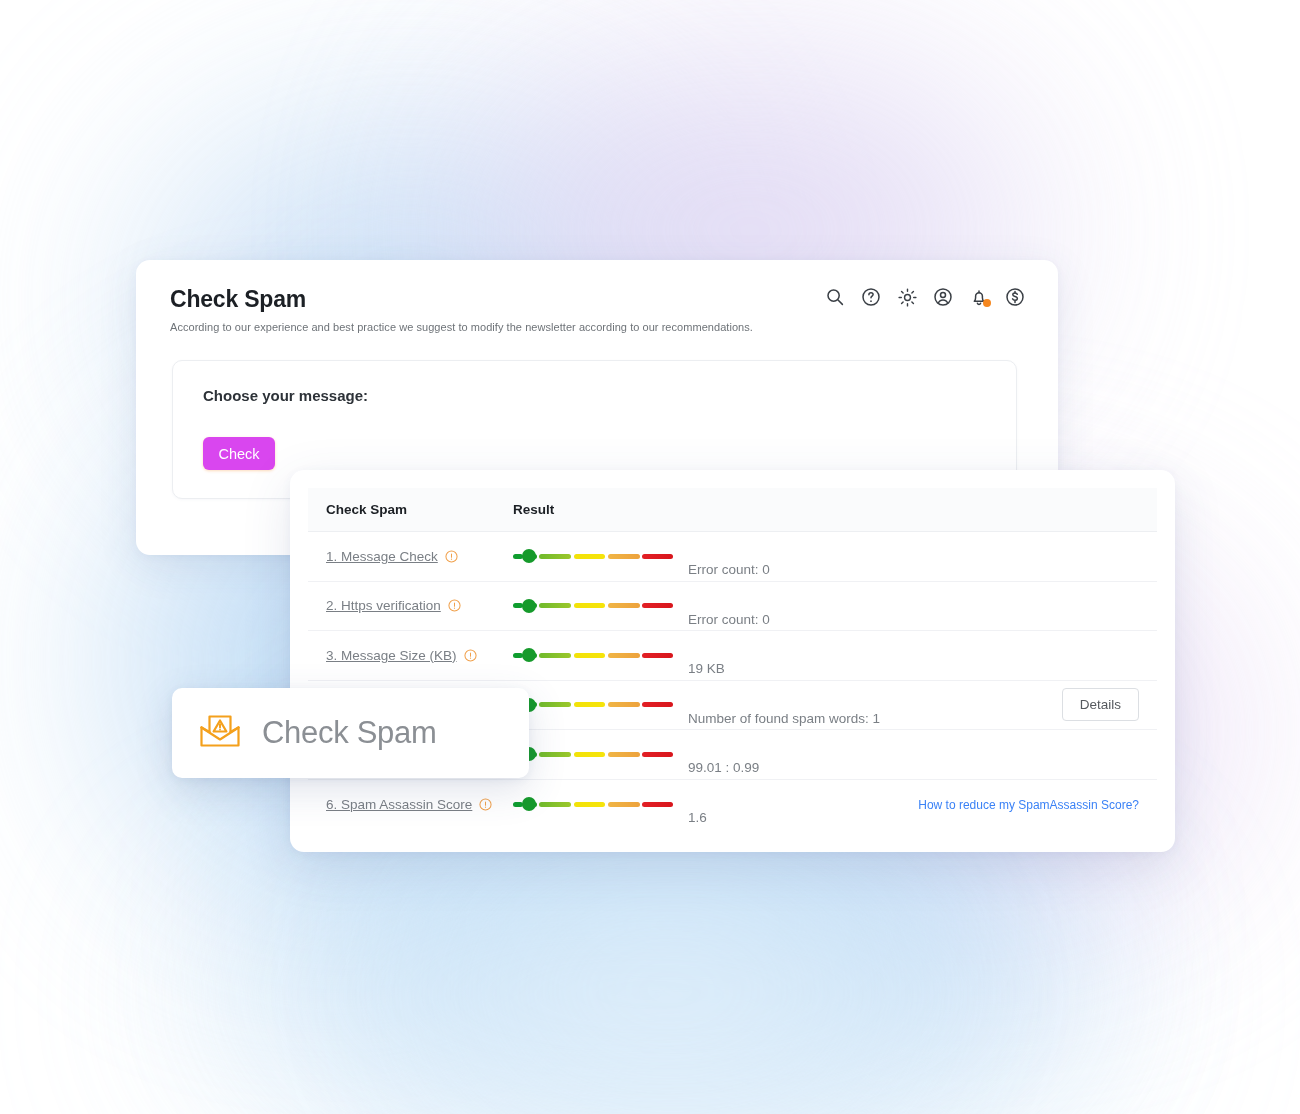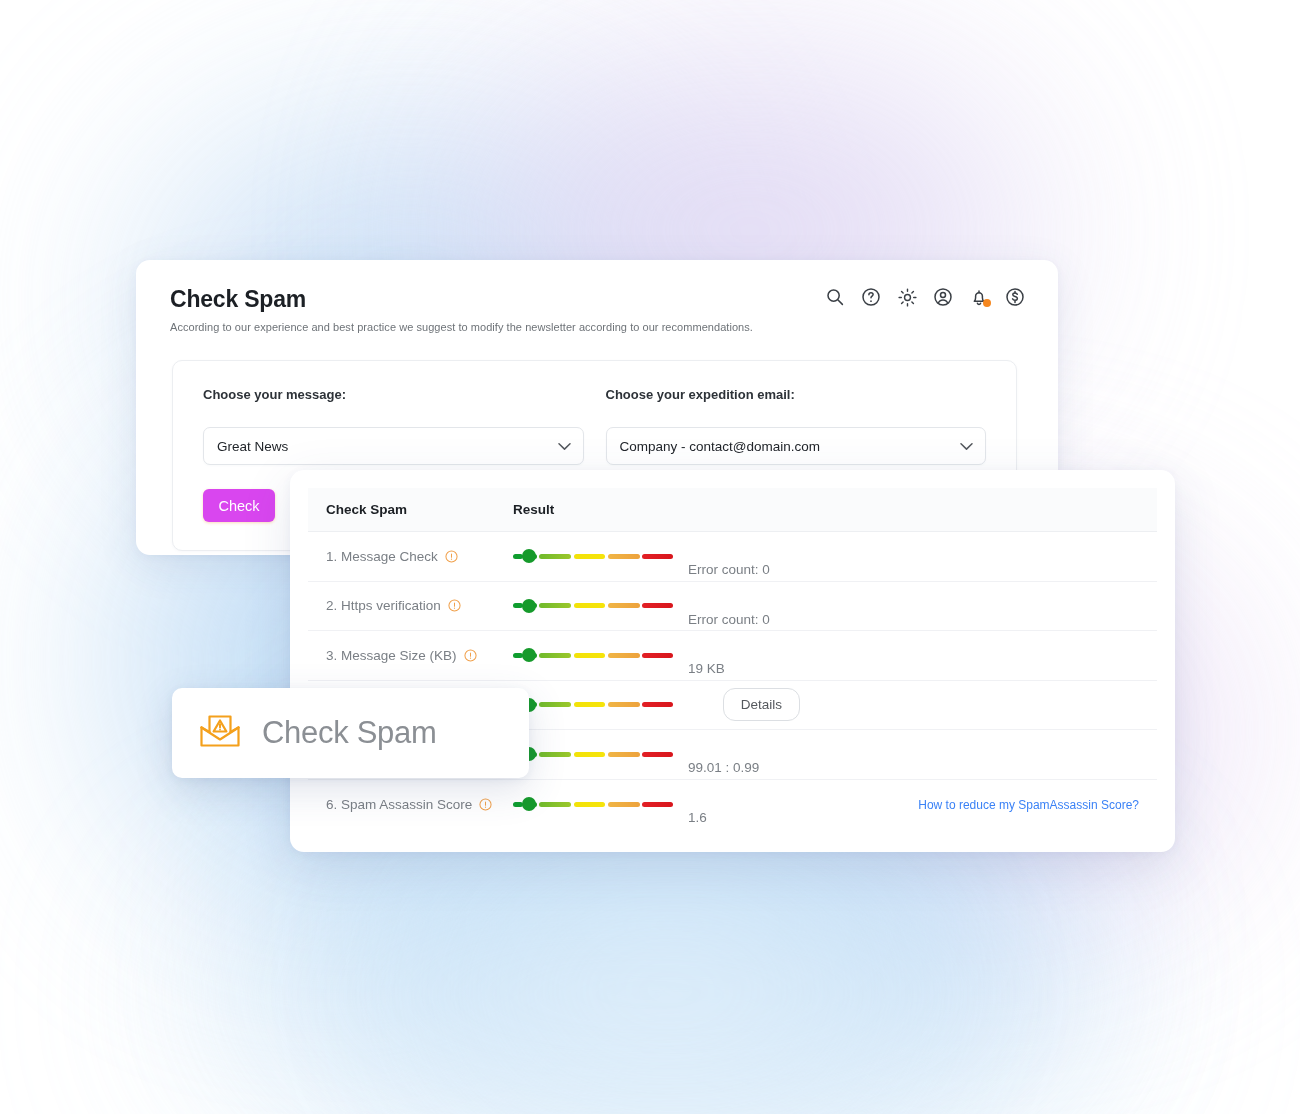--- a/index.html
+++ b/index.html
@@ -133,24 +133,24 @@
     border: 1px solid #eceef1;
     border-radius: 10px;
     box-shadow: 0 1px 3px rgba(60,80,130,.04);
   }
   .form-row {
     display: flex;
     gap: 22px;
   }
   .form-field { width: 390px; }
   .form-label {
-    font-size: 13px;
+    font-size: 15px;
     font-weight: 700;
     color: #2d3238;
-    margin-bottom: 25px;
+    margin-bottom: 9px;
     display: block;
   }
   .select-box {
     height: 38px;
     border: 1px solid #e3e6ea;
     border-radius: 7px;
     background: #fff;
     display: flex;
     align-items: center;
     padding: 0 13px;
@@ -220,20 +220,21 @@
   }
   .res-row:last-child { border-bottom: none; }
 
   .row-label {
     font-size: 13.5px;
     color: #7a7f85;
     display: flex;
     align-items: center;
     gap: 7px;
     white-space: nowrap;
+    text-decoration: underline;
   }
   .info-icon {
     width: 13px; height: 13px;
     flex: 0 0 auto;
   }
   .row-value {
     font-size: 13.5px;
     color: #7a7f85;
   }
 
@@ -260,21 +261,21 @@
     position: absolute;
     left: 9px; top: 0px;
     width: 14px; height: 14px;
     border-radius: 50%;
     background: #169a2b;
   }
 
   .details-btn {
     border: 1px solid #dcdfe3;
     background: #ffffff;
-    border-radius: 12px;
+    border-radius: 4px;
     padding: 8px 17px;
     font-size: 13.5px;
     color: #55595e;
     font-family: "Liberation Sans", sans-serif;
     cursor: pointer;
   }
   .score-link {
     font-size: 12px;
     color: #3b82f6;
     text-decoration: none;
@@ -365,41 +366,22 @@
         </svg>
       </span>
     </div>
   </div>
 
   <div class="form-card">
     <div class="form-row">
 
       <div class="form-field">
         <span class="form-label">Choose your message:</span>
-        <div class="select-box">
-          <span>Great News</span>
-          <span class="select-caret">
-            <svg width="13" height="8" viewBox="0 0 13 8" fill="none" stroke="#55595e" stroke-width="1.5" stroke-linecap="round" stroke-linejoin="round">
-                <path d="M1 1.2 6.5 6.6 12 1.2"></path>
-              </svg>
-          </span>
-        </div>
-      </div>
-
-      <div class="form-field">
-        <span class="form-label">Choose your expedition email:</span>
-        <div class="select-box">
-          <span>Company - contact@domain.com</span>
-          <span class="select-caret">
-            <svg width="13" height="8" viewBox="0 0 13 8" fill="none" stroke="#55595e" stroke-width="1.5" stroke-linecap="round" stroke-linejoin="round">
-                <path d="M1 1.2 6.5 6.6 12 1.2"></path>
-              </svg>
-          </span>
-        </div>
-      </div>
+      </div>
+
 
     </div>
 
     <button class="check-btn">Check</button>
   </div>
 </div>
 
 <div class="panel-results">
   <div class="results-inner">
 
@@ -518,20 +500,21 @@
           <div class="seg s3"></div>
             <div class="seg-gap"></div>
           <div class="seg s4"></div>
             <div class="seg-gap"></div>
           <div class="seg s5"></div>
             <div class="seg-gap"></div>
           <div class="seg s6"></div>
           <div class="gauge-dot"></div>
         </div>
       </div>
+      <div class="col-value"><span class="row-value">Number of found spam words:  1</span></div>
       <div class="col-action">
         <button class="details-btn">Details</button>
       </div>
     </div>
 
     <div class="res-row">
       <div class="col-name">
         <span class="row-label">
           <span></span>
         </span>

